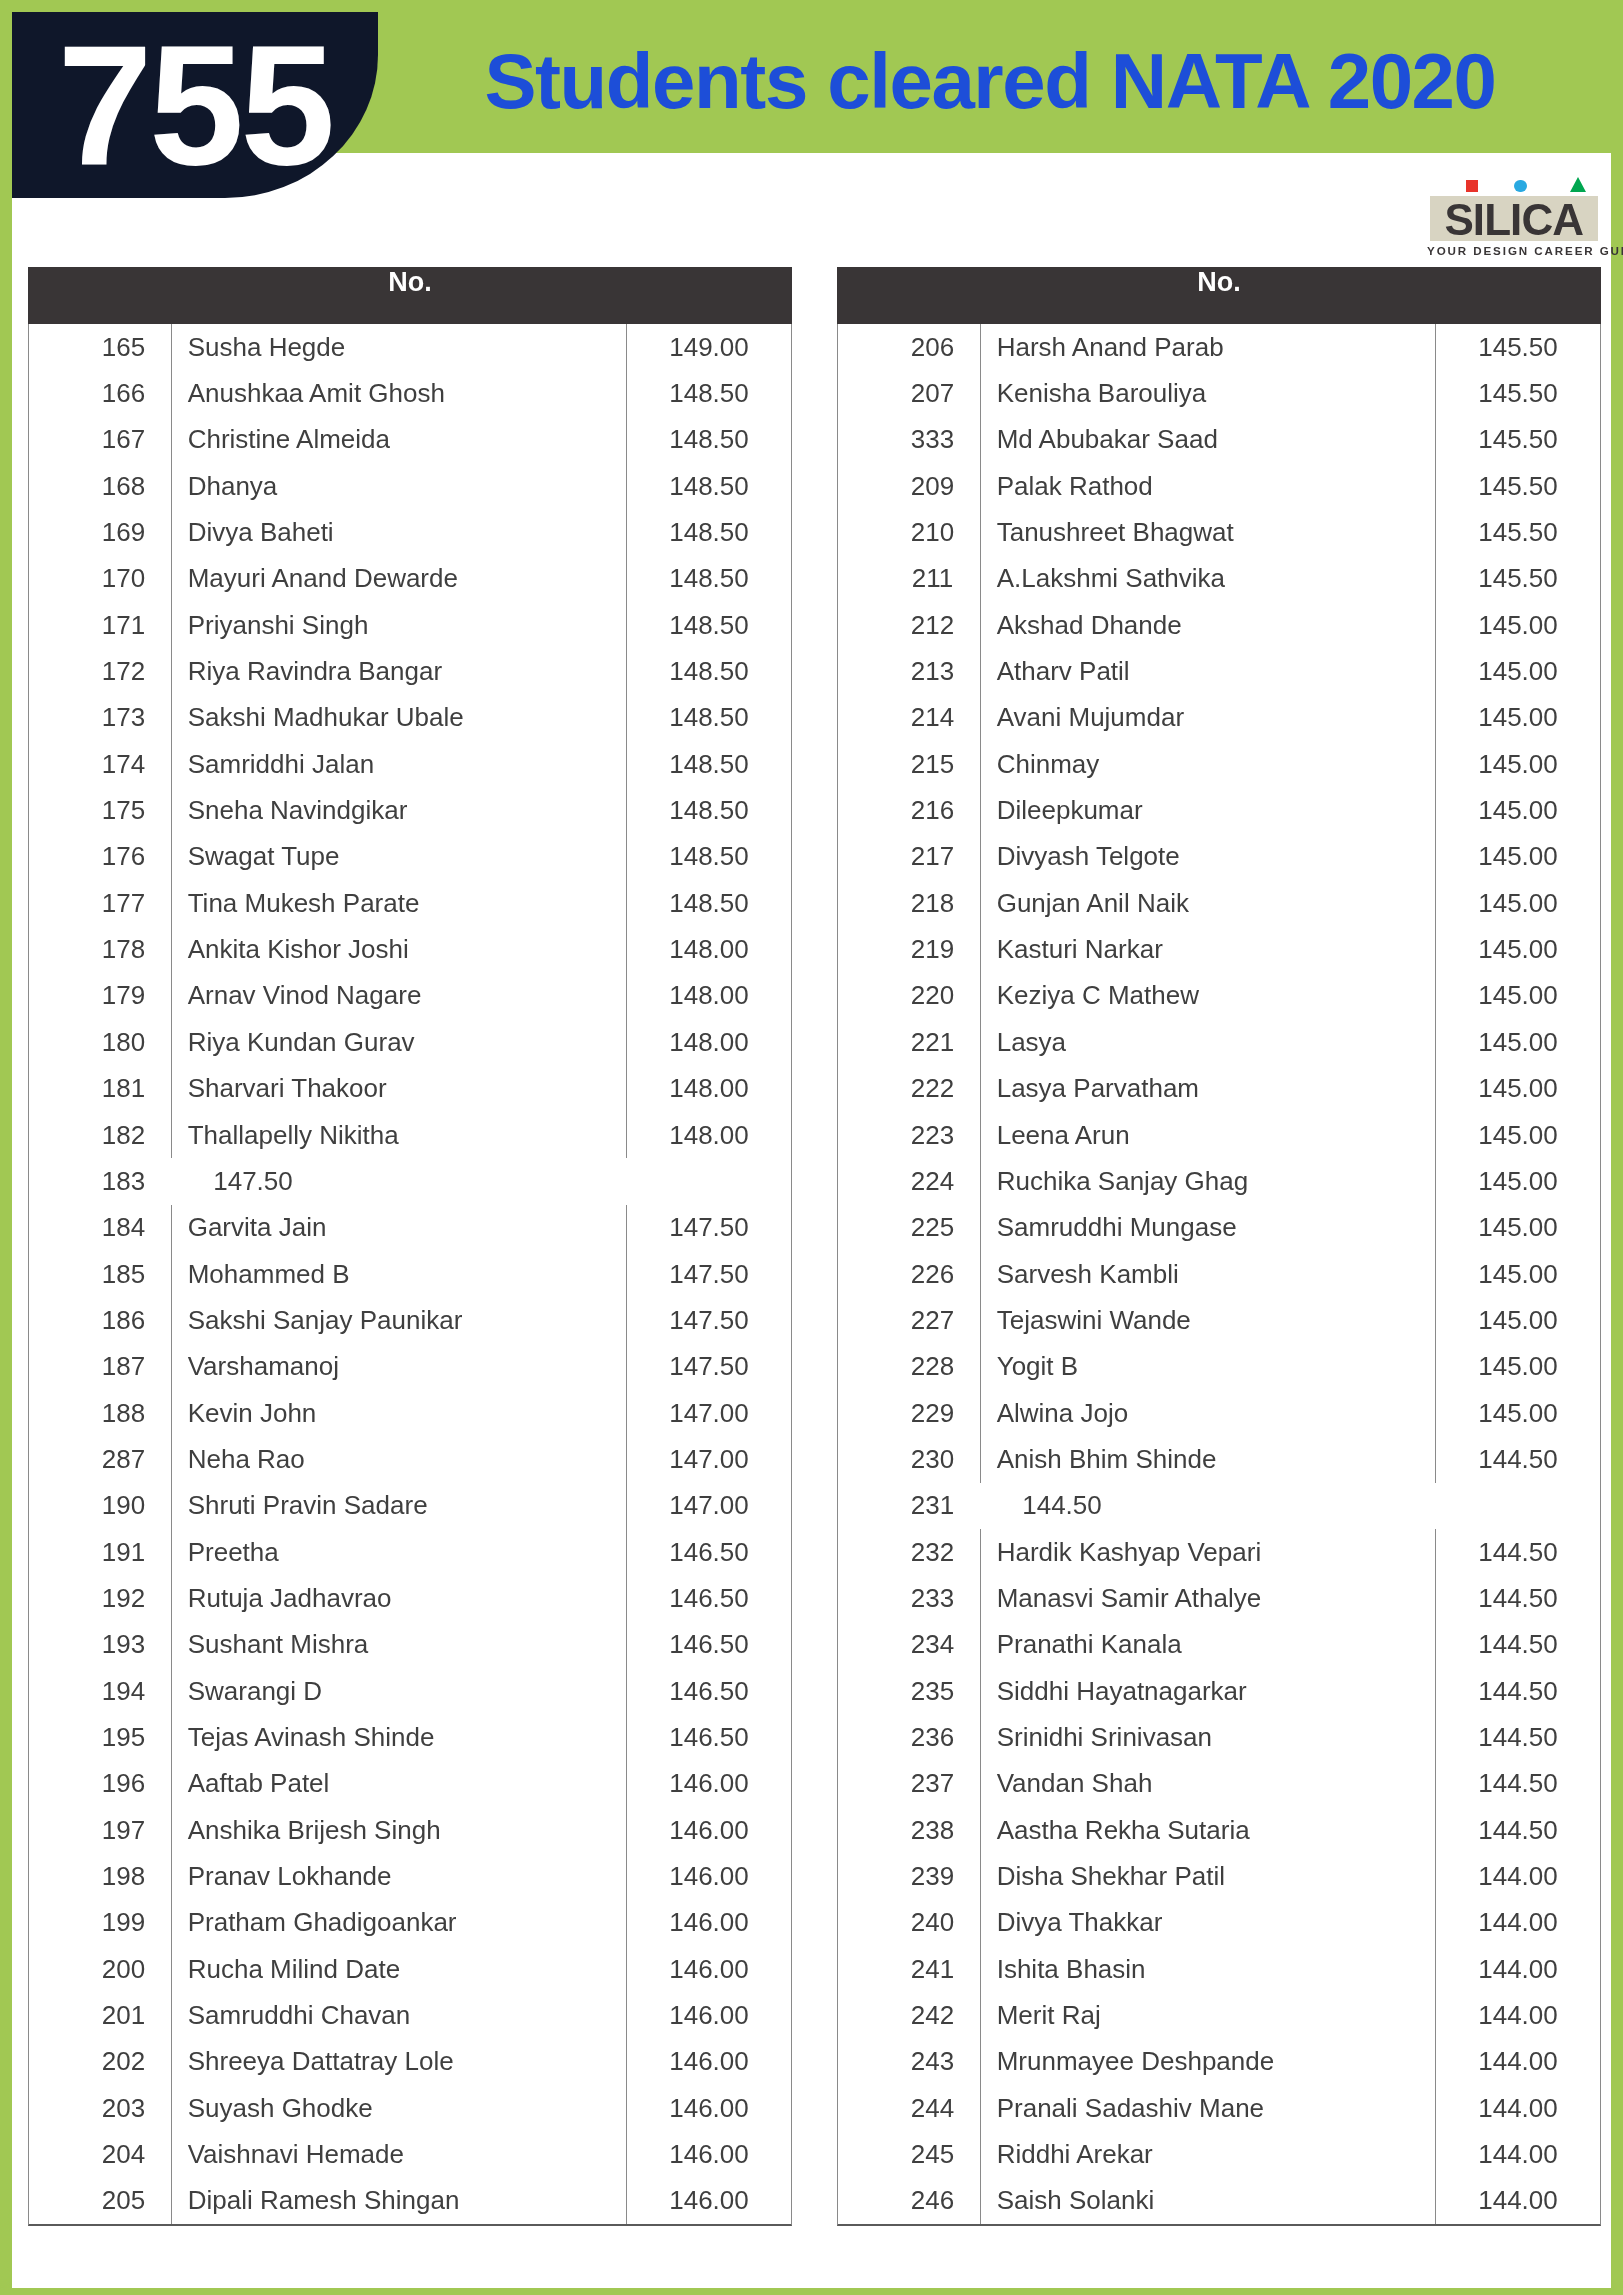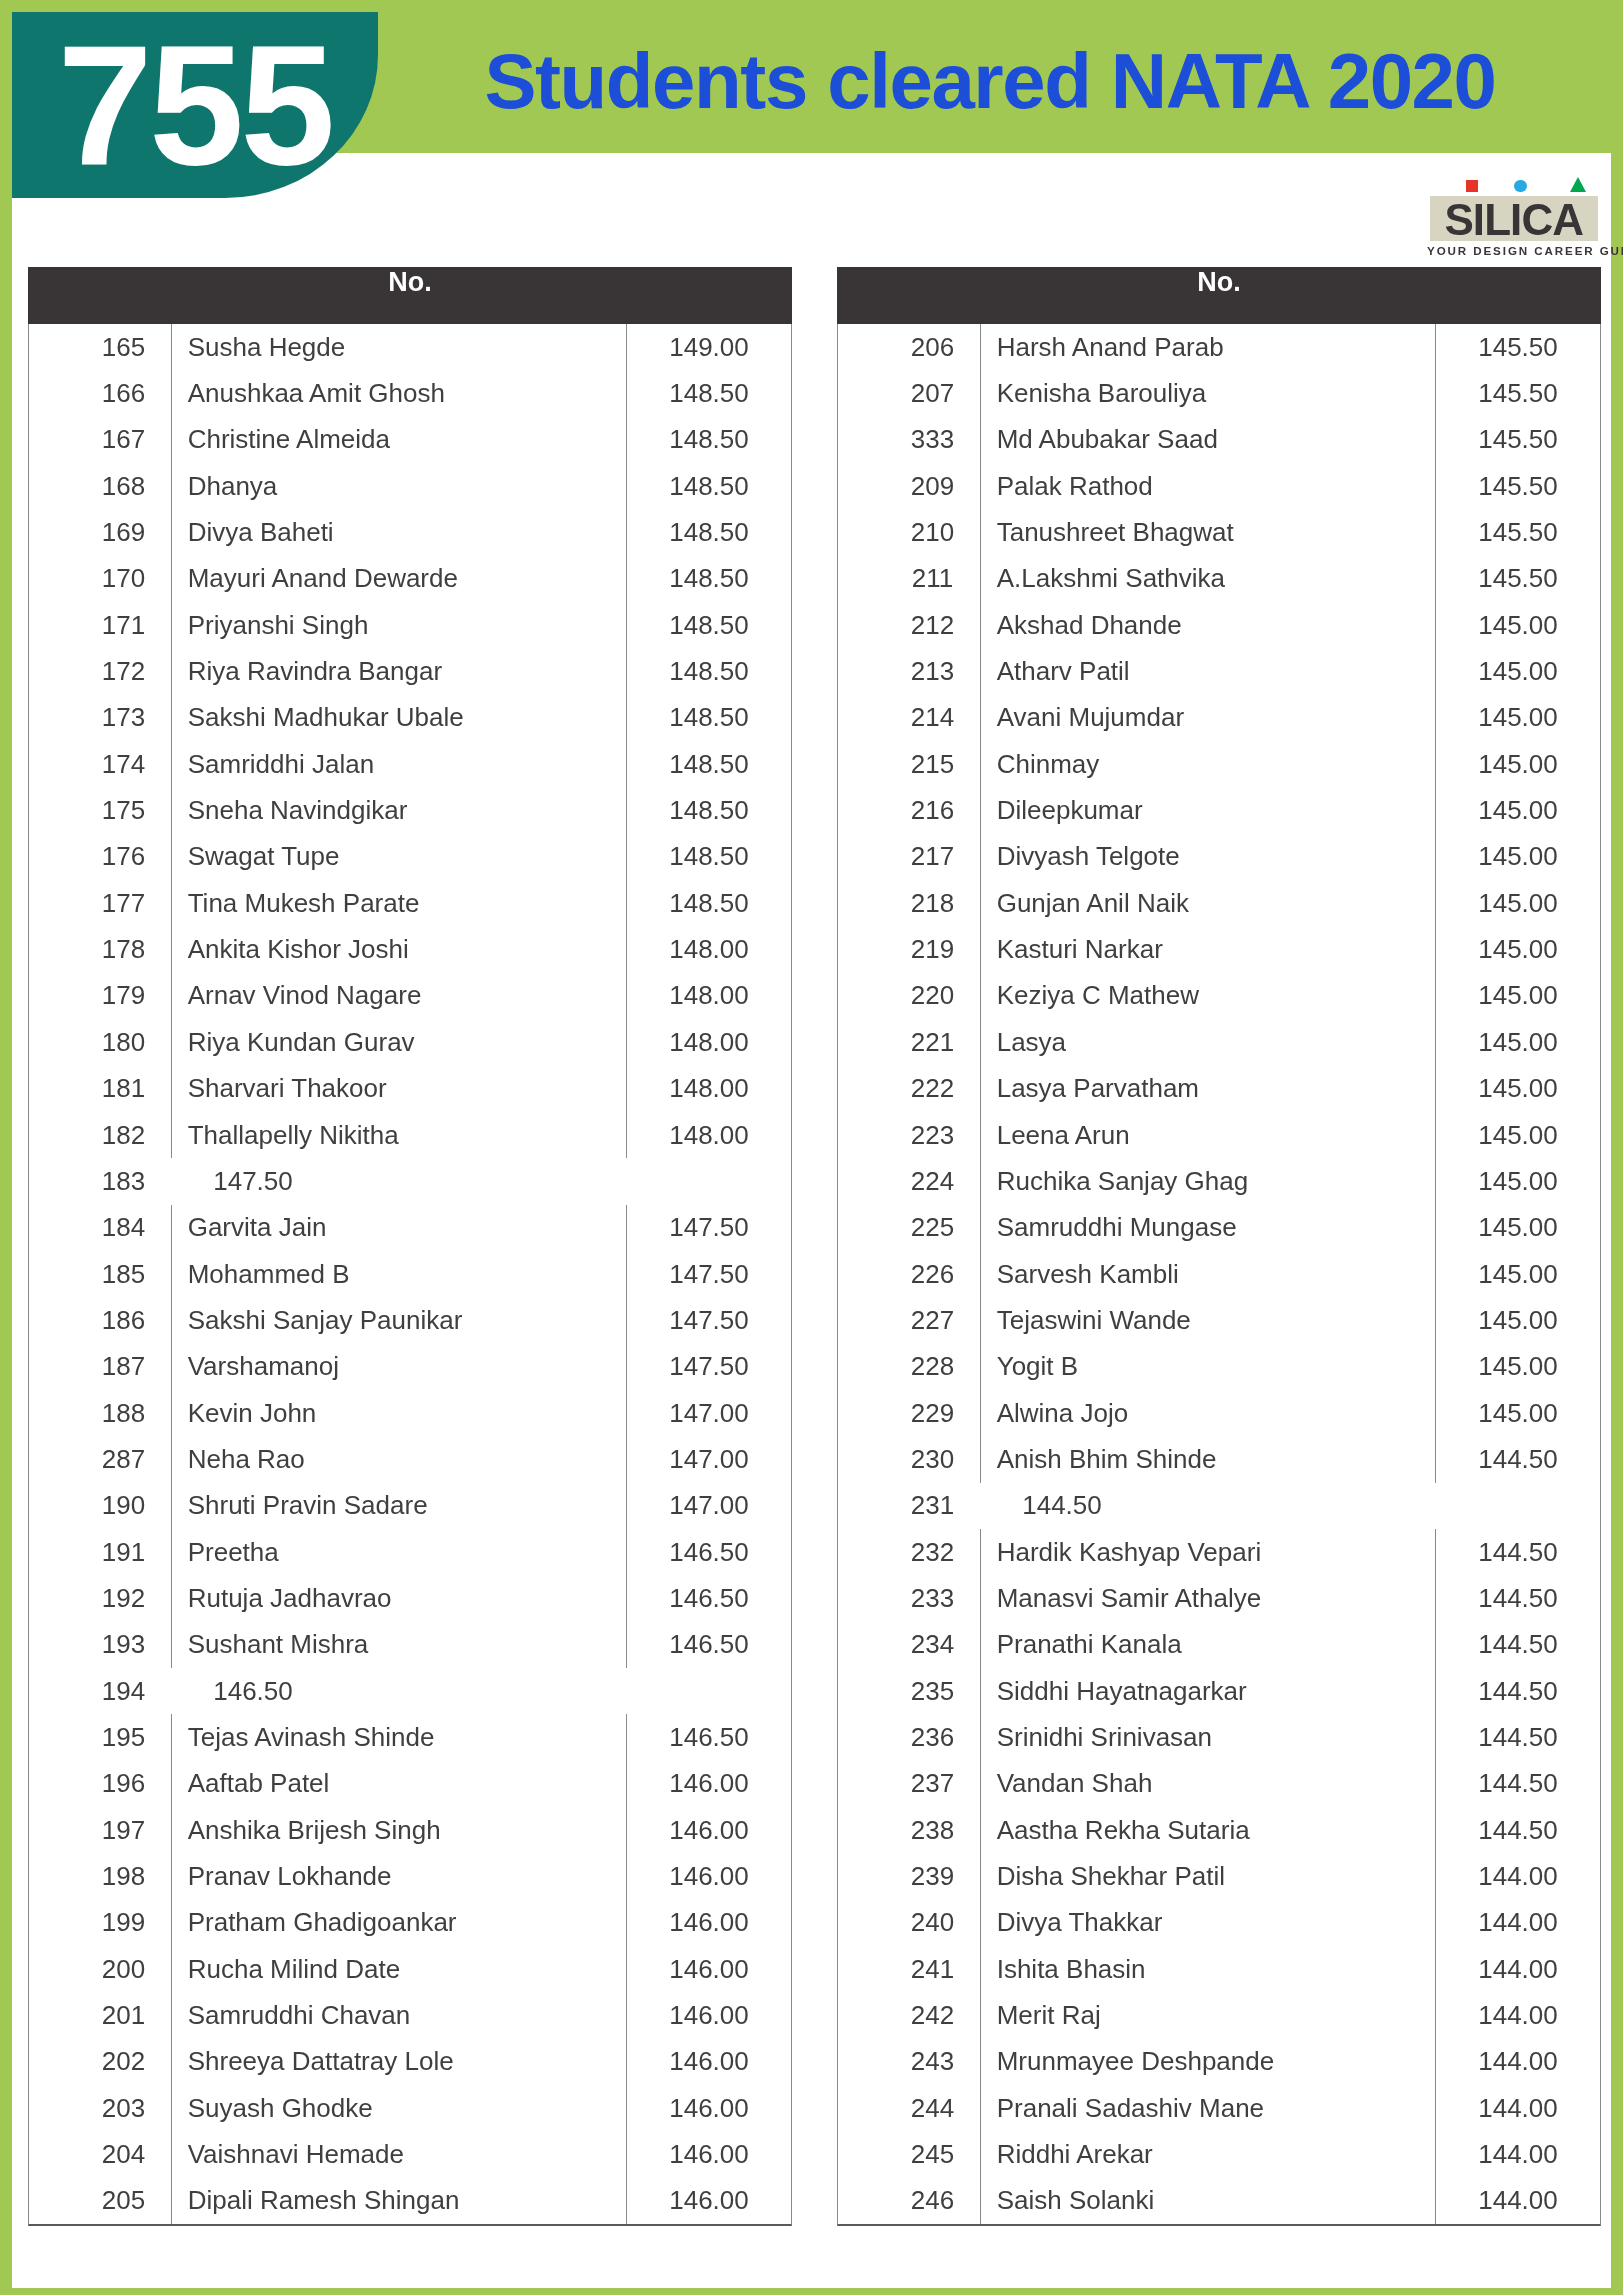--- a/index.html
+++ b/index.html
@@ -6,21 +6,21 @@
   .page{position:relative;width:1623px;height:2295px;background:#ffffff;
         font-family:"Liberation Sans",sans-serif;overflow:hidden;}
 
   
   .green-band{position:absolute;left:0;top:0;width:1623px;height:153px;background:#a1c853;}
   .edge-left{position:absolute;left:0;top:0;width:11.6px;height:2295px;background:#a1c853;}
   .edge-right{position:absolute;right:0;top:0;width:11.6px;height:2295px;background:#a1c853;}
   .edge-bottom{position:absolute;left:0;bottom:0;width:1623px;height:7px;background:#a1c853;}
 
   
-  .badge{position:absolute;left:11.6px;top:11.6px;width:366px;height:186px;background:#0f766e;
+  .badge{position:absolute;left:11.6px;top:11.6px;width:366px;height:186px;background:#0f172a;
          border-bottom-right-radius:153px 143px;}
   .badge-num{width:100%;height:186px;line-height:186px;text-align:center;color:#ffffff;
              font-size:171px;font-weight:bold;letter-spacing:-3.7px;}
 
   .title{position:absolute;left:384px;top:35px;width:1212px;line-height:93px;text-align:center;
          font-size:78px;font-weight:bold;color:#1d4ed8;letter-spacing:-1.4px;white-space:nowrap;}
 
   
   .logo{position:absolute;left:1427px;top:176px;width:171px;height:86px;}
   .logo-box{position:absolute;left:2.8px;top:20px;width:168px;height:45px;background:#d8d4c2;}
@@ -222,20 +222,21 @@
           <div class="cell cell-name">Rutuja Jadhavrao</div>
           <div class="cell cell-score">146.50</div>
         </div>
         <div class="row">
           <div class="cell cell-no">193</div>
           <div class="cell cell-name">Sushant Mishra</div>
           <div class="cell cell-score">146.50</div>
         </div>
         <div class="row">
           <div class="cell cell-no">194</div>
+          <div class="cell cell-name">Swarangi D</div>
           <div class="cell cell-score">146.50</div>
         </div>
         <div class="row">
           <div class="cell cell-no">195</div>
           <div class="cell cell-name">Tejas Avinash Shinde</div>
           <div class="cell cell-score">146.50</div>
         </div>
         <div class="row">
           <div class="cell cell-no">196</div>
           <div class="cell cell-name">Aaftab Patel</div>

